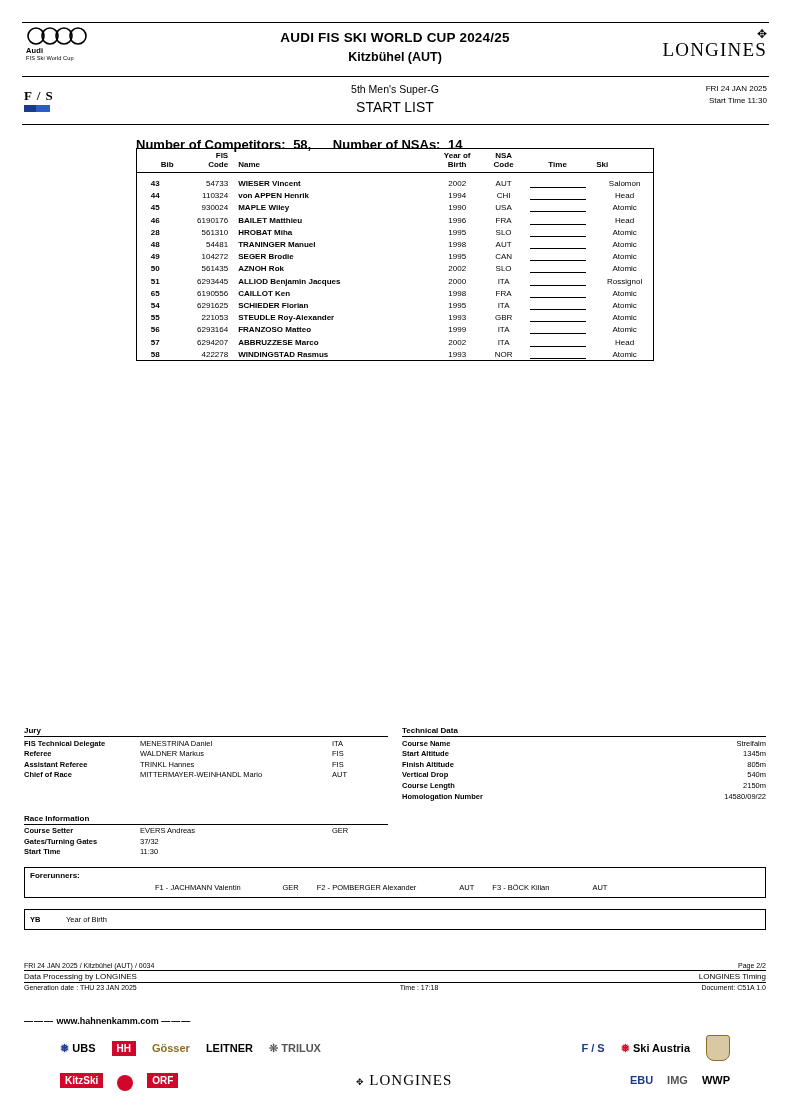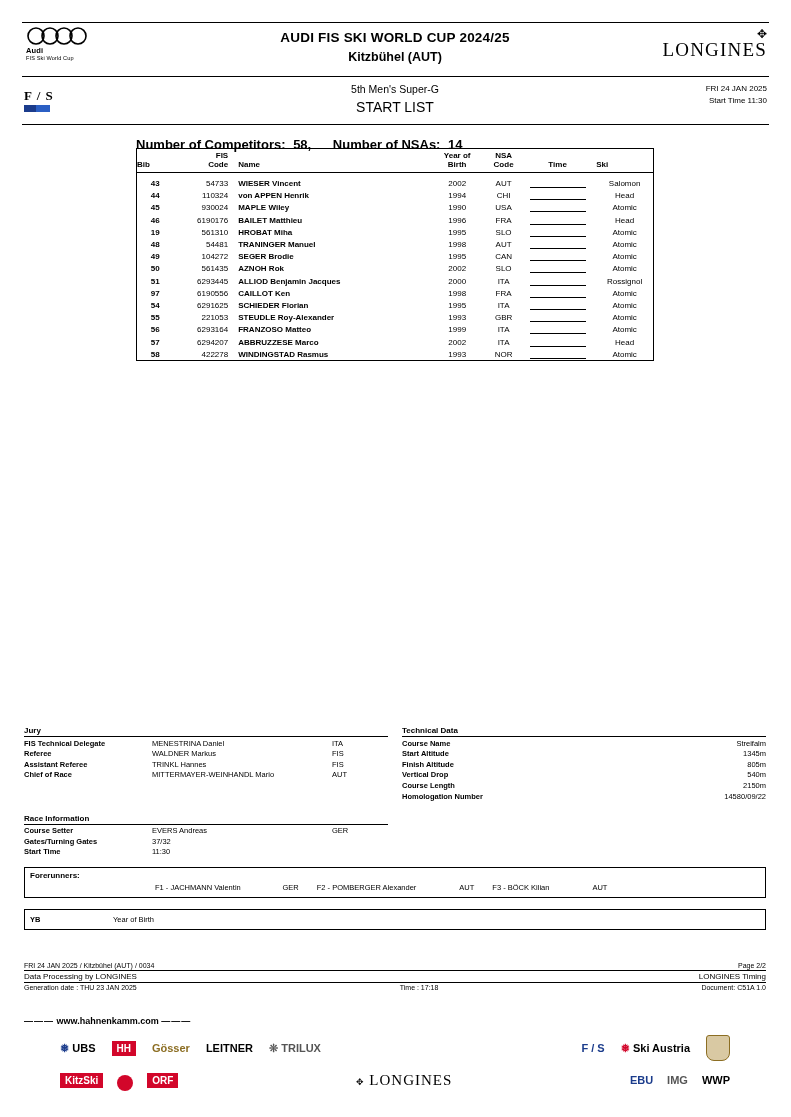--- a/index.html
+++ b/index.html
@@ -143,21 +143,21 @@
     font-size: 8px;
   }
   .start-table .thead-row td {
     font-weight: bold;
     vertical-align: bottom;
     padding: 2px 0 3px 0;
     border-bottom: 1px solid #000;
     line-height: 9px;
   }
   .start-table td { padding: 0; }
-  .col-bib    { width: 38px; text-align: left; }
+  .col-bib    { width: 38px; text-align: right; }
   .col-fis    { width: 56px; text-align: right; padding-right: 4px !important; }
   .col-name   { width: 200px; text-align: left; padding-left: 6px !important; }
   .col-yob    { width: 56px; text-align: center; }
   .col-nsa    { width: 40px; text-align: center; }
   .col-time   { width: 70px; text-align: center; }
   .col-ski    { width: 58px; text-align: left; padding-left: 4px !important; }
 
   .th-two-line { line-height: 8.5px; }
 
   .start-table tbody tr td {
@@ -196,21 +196,21 @@
     font-weight: bold;
     font-size: 8px;
     border-bottom: 1px solid #000;
     padding-bottom: 1px;
   }
   .kv {
     display: flex;
     font-size: 7.5px;
     padding-top: 1.6px;
   }
-  .kv .k { font-weight: bold; width: 128px; }
+  .kv .k { font-weight: bold; width: 116px; }
   .kv .v { flex: 1; }
   .kv .v2 { width: 56px; text-align: left; }
   .kv-right .v { text-align: right; }
 
   .race-info {
     margin-top: 13px;
     width: 364px;
   }
 
   .box {
@@ -226,21 +226,20 @@
     padding-left: 125px;
   }
   .fr-item { display: flex; }
   .fr-name { white-space: nowrap; }
   .fr-nsa { width: 58px; text-align: right; padding-right: 18px; }
 
   .legend-row {
     display: flex;
     font-size: 7.5px;
     margin-top: 2px;
-    gap: 47px;
   }
   .legend-row .lk { font-weight: bold; width: 36px; }
 
   
   .footer {
     position: absolute;
     left: 24px; top: 961px; width: 742px;
     font-size: 7px;
   }
   .footer-line {
@@ -417,21 +416,21 @@
       <tr>
         <td class="bib-cell">46</td>
         <td class="fis-cell">6190176</td>
         <td class="name-cell">BAILET Matthieu</td>
         <td class="yob-cell">1996</td>
         <td class="nsa-cell">FRA</td>
         <td class="time-cell"><span class="time-line"></span></td>
         <td class="ski-cell">Head</td>
       </tr>
       <tr>
-        <td class="bib-cell">19</td>
+        <td class="bib-cell">28</td>
         <td class="fis-cell">561310</td>
         <td class="name-cell">HROBAT Miha</td>
         <td class="yob-cell">1995</td>
         <td class="nsa-cell">SLO</td>
         <td class="time-cell"><span class="time-line"></span></td>
         <td class="ski-cell">Atomic</td>
       </tr>
       <tr>
         <td class="bib-cell">48</td>
         <td class="fis-cell">54481</td>
@@ -462,21 +461,21 @@
       <tr>
         <td class="bib-cell">51</td>
         <td class="fis-cell">6293445</td>
         <td class="name-cell">ALLIOD Benjamin Jacques</td>
         <td class="yob-cell">2000</td>
         <td class="nsa-cell">ITA</td>
         <td class="time-cell"><span class="time-line"></span></td>
         <td class="ski-cell">Rossignol</td>
       </tr>
       <tr>
-        <td class="bib-cell">97</td>
+        <td class="bib-cell">65</td>
         <td class="fis-cell">6190556</td>
         <td class="name-cell">CAILLOT Ken</td>
         <td class="yob-cell">1998</td>
         <td class="nsa-cell">FRA</td>
         <td class="time-cell"><span class="time-line"></span></td>
         <td class="ski-cell">Atomic</td>
       </tr>
       <tr>
         <td class="bib-cell">54</td>
         <td class="fis-cell">6291625</td>

